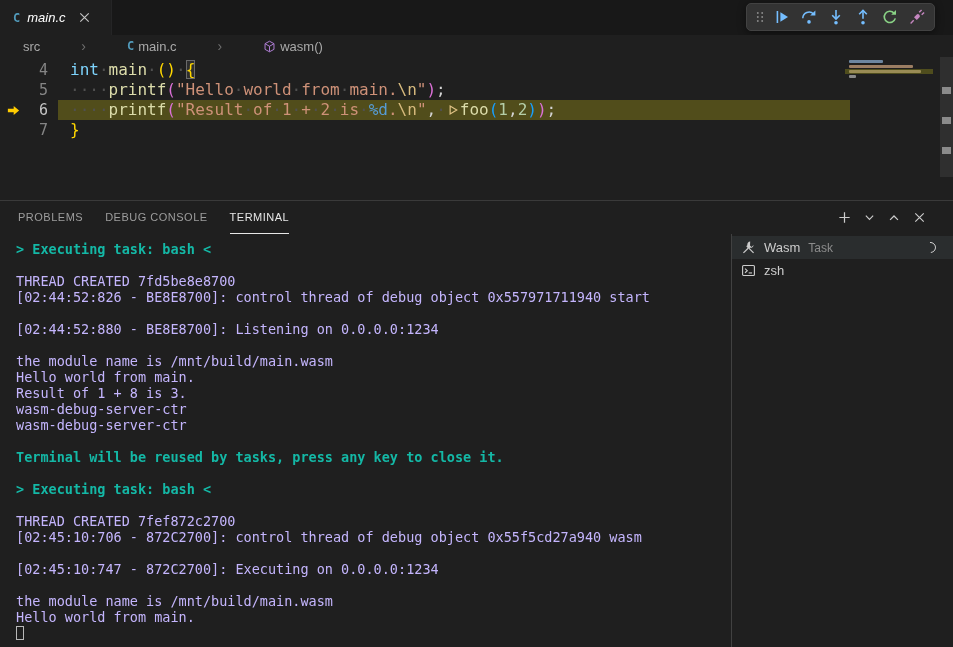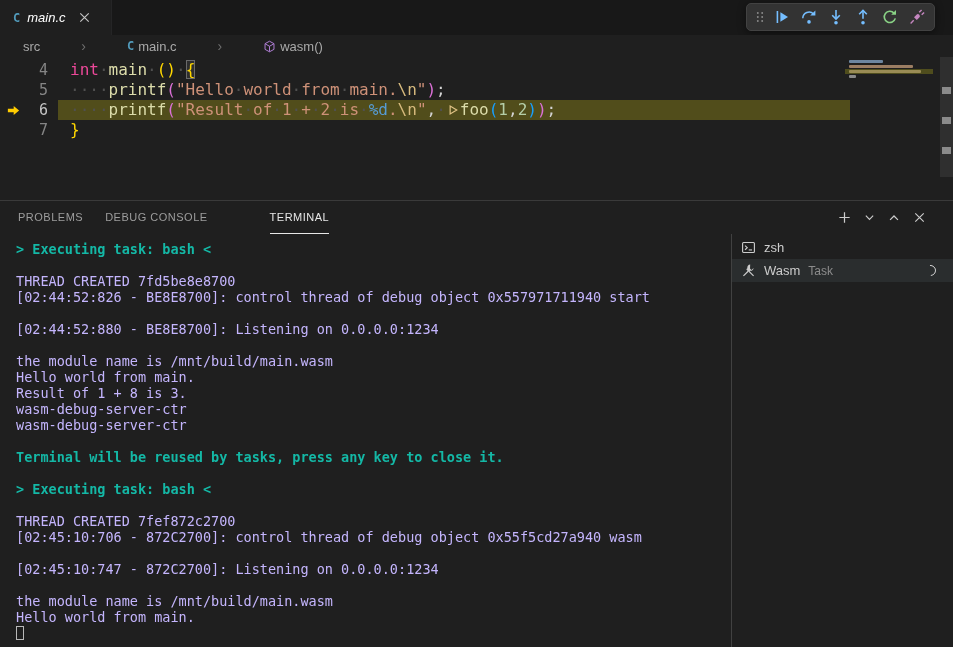--- a/index.html
+++ b/index.html
@@ -51,21 +51,21 @@
   .scrollbar { position:absolute; top:0; right:0; width:13px; height:120px; background:rgba(120,120,120,0.18); cursor:pointer; }
   .ruler-mark { position:absolute; right:2px; width:9px; height:7px; background:#9b9b9b; opacity:.85; }
   .rm1 { top:30px; } .rm2 { top:60px; } .rm3 { top:90px; }
 
   
   .panel { position:absolute; top:200px; left:0; right:0; bottom:0; background:#1f1f1f; border-top:1px solid #3a3a3a; }
   .panel-header { display:flex; align-items:center; height:33px; padding:0 18px 0 18px; }
   .panel-tabs { display:flex; height:33px; }
   .panel-tab { font-size:11px; letter-spacing:.5px; color:#9d9d9d; margin-right:22px; height:33px;
          line-height:33px; border-bottom:1px solid transparent; cursor:pointer; text-transform:uppercase; }
-  .panel-tab.active { color:#e7e7e7; border-bottom-color:#e7e7e7;margin-left:40px; }
+  .panel-tab.active { color:#e7e7e7; border-bottom-color:#e7e7e7; }
   .panel-actions { margin-left:auto; display:flex; align-items:center; gap:11px; color:#cccccc; padding-right:8px; }
   .panel-action { display:flex; align-items:center; cursor:pointer; }
 
   .terminal-output { position:absolute; top:33px; left:0; width:731px; bottom:0; overflow:hidden;
          padding:7px 0 0 16px; font-family:"DejaVu Sans Mono",monospace; font-size:13.5px; line-height:16px; }
   .t-line { color:#c4b5fd; white-space:pre; height:16px; }
   .t-line.bold { font-weight:bold; color:#14b8a6; }
   .term-cursor { display:inline-block; width:8px; height:14px; border:1px solid #b8b8b8; vertical-align:-2px; }
 
   .terminal-sidebar { position:absolute; top:33px; left:731px; right:0; bottom:0; border-left:1px solid #414141; padding-top:2px; }
@@ -168,21 +168,21 @@
         </span>
         <span class="bc-label">wasm()</span>
       </span>
     </div>
 
   <div class="editor">
     <div class="lines">
         <div class="ed-line">
           <span class="gutter-arrow"></span>
           <span class="line-num">4</span>
-          <span class="code"><span style="color: #ec4899; text-align: right;">int</span><span style="color: rgb(80, 80, 80);">·</span><span style="color: rgb(220, 220, 170);">main</span><span style="color: rgb(80, 80, 80);">·</span><span style="color: rgb(255, 215, 0);">()</span><span style="color: rgb(80, 80, 80);">·</span><span class="brk-box" style="color: rgb(255, 215, 0);">{</span></span>
+          <span class="code"><span style="color: #7dd3fc; text-align: right;">int</span><span style="color: rgb(80, 80, 80);">·</span><span style="color: rgb(220, 220, 170);">main</span><span style="color: rgb(80, 80, 80);">·</span><span style="color: rgb(255, 215, 0);">()</span><span style="color: rgb(80, 80, 80);">·</span><span class="brk-box" style="color: rgb(255, 215, 0);">{</span></span>
         </div>
         <div class="ed-line">
           <span class="gutter-arrow"></span>
           <span class="line-num">5</span>
           <span class="code"><span style="color: rgb(80, 80, 80);">····</span><span style="color: rgb(220, 220, 170);">printf</span><span style="color: rgb(218, 112, 214);">(</span><span style="color: rgb(206, 145, 120);">"Hello</span><span style="color: rgb(80, 80, 80);">·</span><span style="color: rgb(206, 145, 120);">world</span><span style="color: rgb(80, 80, 80);">·</span><span style="color: rgb(206, 145, 120);">from</span><span style="color: rgb(80, 80, 80);">·</span><span style="color: rgb(206, 145, 120);">main.</span><span style="color: rgb(215, 186, 125);">\n</span><span style="color: rgb(206, 145, 120);">"</span><span style="color: rgb(218, 112, 214);">)</span><span style="color: rgb(212, 212, 212);">;</span></span>
         </div>
         <div class="ed-line debug-line">
           <span class="gutter-arrow">
             <svg viewBox="0 0 16 16" width="15" height="15">
               <path d="M2 6.2h6.2V3.1L14 8l-5.8 4.9V9.8H2z" fill="#ffcc00"></path>
@@ -256,49 +256,49 @@
         <div class="t-line">wasm-debug-server-ctr</div>
         <div class="t-line">wasm-debug-server-ctr</div>
         <div class="t-line">&nbsp;</div>
         <div class="t-line bold">Terminal will be reused by tasks, press any key to close it.</div>
         <div class="t-line">&nbsp;</div>
         <div class="t-line bold">&gt; Executing task: bash &lt;</div>
         <div class="t-line">&nbsp;</div>
         <div class="t-line">THREAD CREATED 7fef872c2700</div>
         <div class="t-line">[02:45:10:706 - 872C2700]: control thread of debug object 0x55f5cd27a940 wasm</div>
         <div class="t-line">&nbsp;</div>
-        <div class="t-line">[02:45:10:747 - 872C2700]: Listening on 0.0.0.0:1234</div>
+        <div class="t-line">[02:45:10:747 - 872C2700]: Executing on 0.0.0.0:1234</div>
         <div class="t-line">&nbsp;</div>
         <div class="t-line">the module name is /mnt/build/main.wasm</div>
         <div class="t-line">Hello world from main.</div>
         <div class="t-line"><span class="term-cursor"></span></div>
       </div>
     <div class="terminal-sidebar">
       <div>
-          <div class="term-item">
-            <span class="term-ic">
-              <svg viewBox="0 0 16 16" width="15" height="15">
-                <rect x="1.7" y="2.7" width="12.6" height="10.6" rx="1" fill="none" stroke="currentColor" stroke-width="1.2"></rect>
-                <path d="M4.3 6l2.4 2.2-2.4 2.2" fill="none" stroke="currentColor" stroke-width="1.2"></path>
-                <path d="M8.2 10.6h3.6" stroke="currentColor" stroke-width="1.2"></path>
-              </svg>
-            </span>
-            <span class="term-label">zsh</span>
-          </div>
           <div class="term-item selected">
             <span class="term-ic">
               <svg viewBox="0 0 16 16" width="15" height="15">
                 <g stroke="currentColor" stroke-width="1.3" fill="none">
                   <path d="M2.6 13.8l5-5"></path>
                   <path d="M13.4 13.8L6.2 6.6"></path>
                 </g>
                 <path d="M9.8 1.6a3.1 3.1 0 0 0-3 3.9l-1 1 2.7 2.7 1-1a3.1 3.1 0 0 0 3.9-3l-2.2 2.2-1.6-1.6z" fill="currentColor"></path>
               </svg>
             </span>
             <span class="term-label">Wasm</span>
             <span class="term-sub">Task</span>
             <span class="spinner"></span>
           </div>
+          <div class="term-item">
+            <span class="term-ic">
+              <svg viewBox="0 0 16 16" width="15" height="15">
+                <rect x="1.7" y="2.7" width="12.6" height="10.6" rx="1" fill="none" stroke="currentColor" stroke-width="1.2"></rect>
+                <path d="M4.3 6l2.4 2.2-2.4 2.2" fill="none" stroke="currentColor" stroke-width="1.2"></path>
+                <path d="M8.2 10.6h3.6" stroke="currentColor" stroke-width="1.2"></path>
+              </svg>
+            </span>
+            <span class="term-label">zsh</span>
+          </div>
         </div>
     </div>
   </div>
 
 </div>
 
 </body></html>

